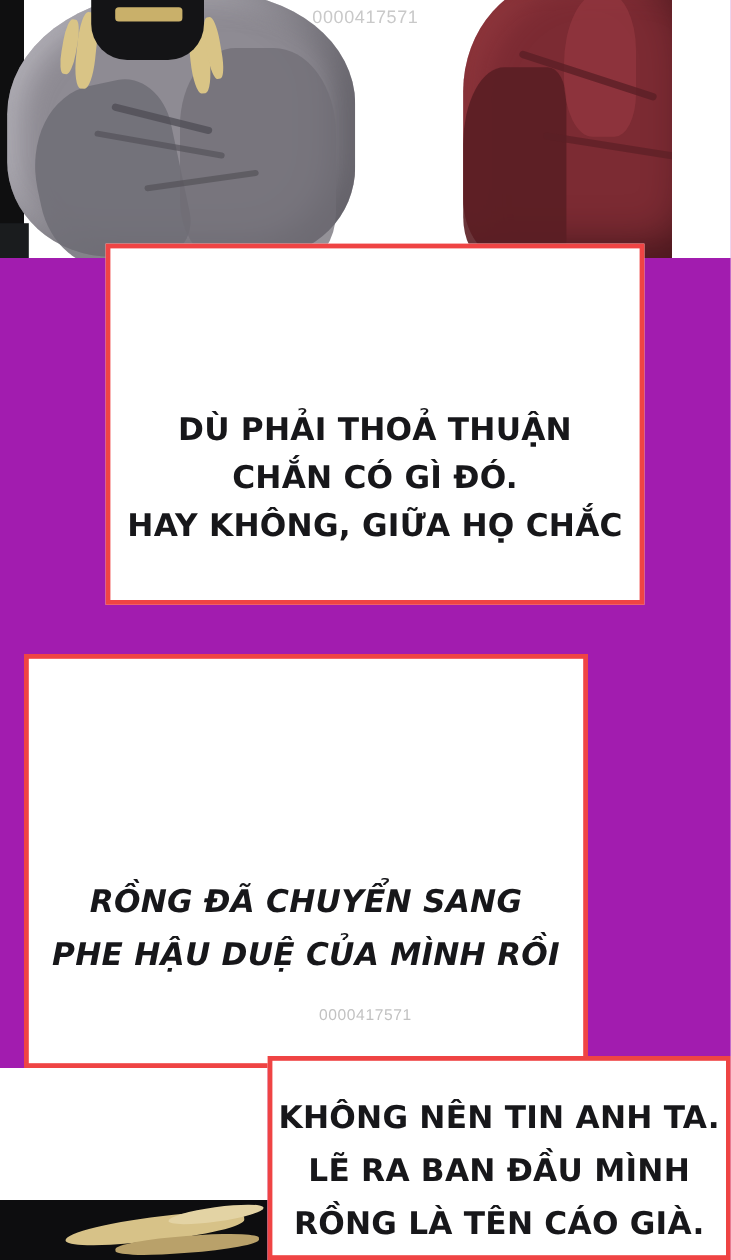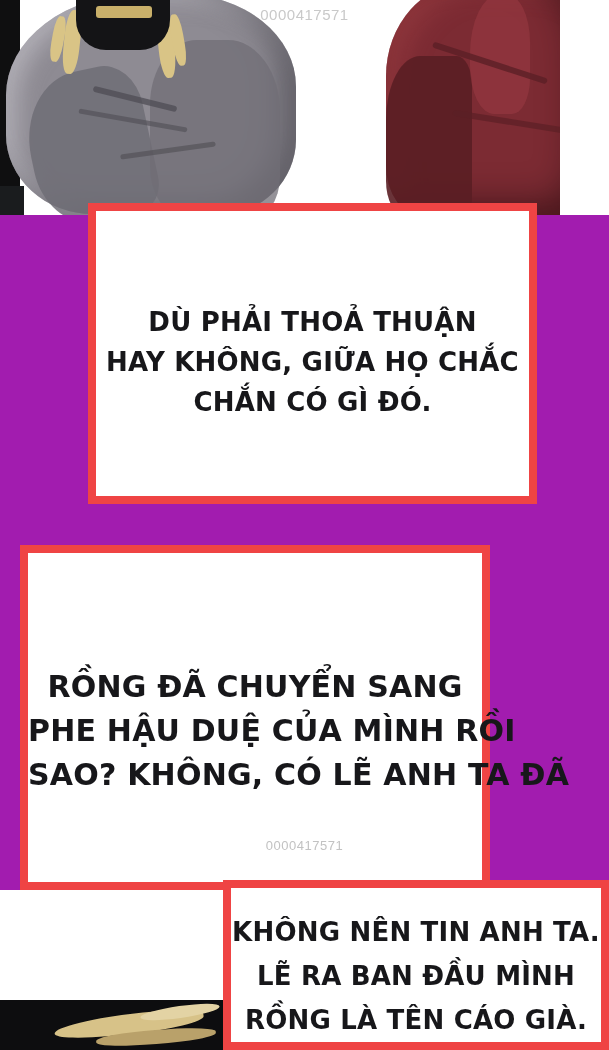--- a/index.html
+++ b/index.html
@@ -230,43 +230,43 @@
     font-size: 13px;
     letter-spacing: .5px;
     color: #c2c2c2;
     font-family: "Liberation Sans", sans-serif;
   }
 
   
   .bubble {
     position: absolute;
     background: #ffffff;
-    border: 8px solid #ef4444;
+    border: 4px solid #ef4444;
     box-sizing: border-box;
     display: flex;
-    align-items: flex-start;
+    align-items: center;
     justify-content: center;
   }
   .bubble .lines {
     width: 100%;
     text-align: center;
     font-family: "DejaVu Sans", sans-serif;
     font-weight: 700;
     color: #17171a;
     letter-spacing: .2px;
   }
   .bubble .lines div {
     white-space: pre;
   }
 
   #bubble-1 { left: 88px; top: 203px; width: 449px; height: 301px; }
   #bubble-1 .lines { padding-top: 91px; font-size: 26px; line-height: 40px; }
 
   #bubble-2 { left: 20px; top: 545px; width: 470px; height: 345px; }
-  #bubble-2 .lines { padding-top: 112px; font-size: 30px; line-height: 44px; }
+  #bubble-2 .lines { padding-top: 112px; font-size: 26px; line-height: 44px; font-style: italic; }
 
   #bubble-3 { left: 223px; top: 880px; width: 386px; height: 170px; }
   #bubble-3 .lines { padding-top: 22px; font-size: 26px; line-height: 44px; }
 
   
   .bottom-art {
     position: absolute;
     left: 0;
     top: 1000px;
     width: 223px;
@@ -340,30 +340,29 @@
     <div class="fig-right-fold-b"></div>
     <div class="art-right-white"></div>
     <div class="art-left-dark"></div>
   </div>
 
   <div class="watermark-top">0000417571</div>
 
   <div class="bubble" id="bubble-1">
     <div class="lines">
       <div>DÙ PHẢI THOẢ THUẬN</div>
+      <div>CHẮN CÓ GÌ ĐÓ.</div>
       <div>HAY KHÔNG, GIỮA HỌ CHẮC</div>
-      <div>CHẮN CÓ GÌ ĐÓ.</div>
     </div>
   </div>
 
   <div class="bubble" id="bubble-2">
     <div class="lines">
       <div>RỒNG ĐÃ CHUYỂN SANG</div>
       <div>PHE HẬU DUỆ CỦA MÌNH RỒI</div>
-      <div>SAO? KHÔNG, CÓ LẼ ANH TA ĐÃ</div>
     </div>
   </div>
 
   <div class="watermark-mid">0000417571</div>
 
   <div class="bottom-white-gap"></div>
   <div class="bottom-art">
     <div class="bottom-hair-a"></div>
     <div class="bottom-hair-b"></div>
     <div class="bottom-hair-c"></div>

